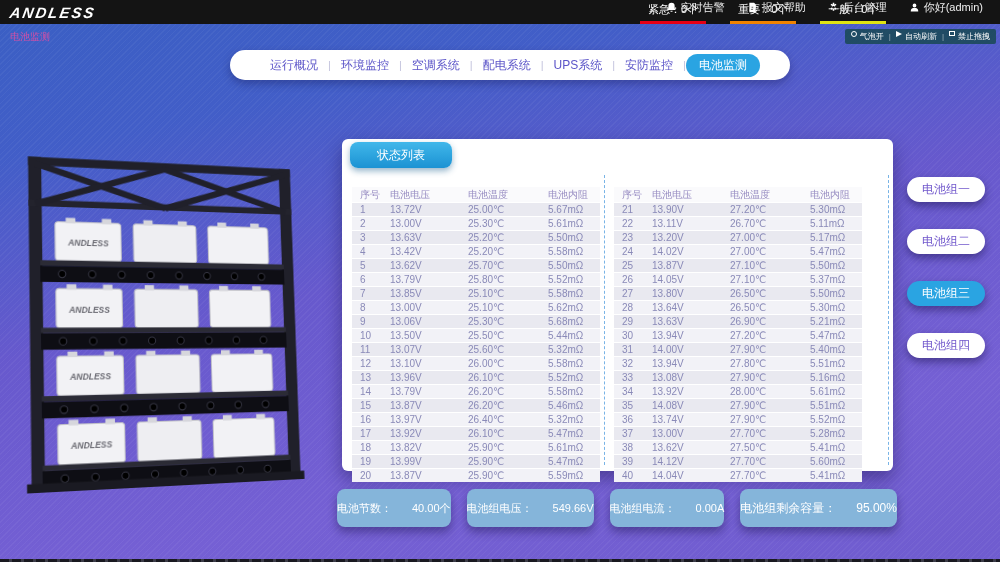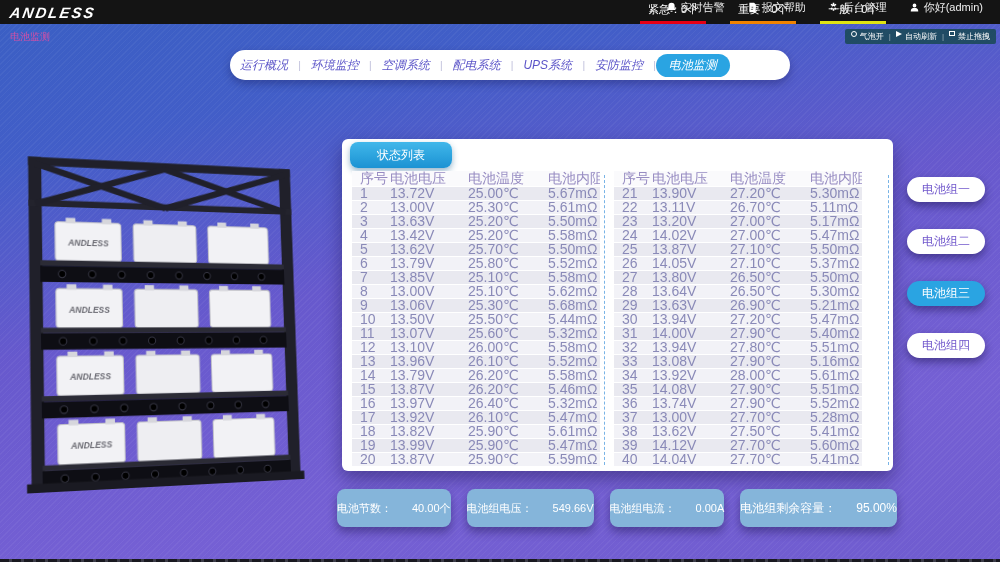--- a/index.html
+++ b/index.html
@@ -29,38 +29,38 @@
   .qitem { display:flex; gap:3px; cursor:pointer; }
   .qsep { color:rgba(255,255,255,.5); }
   .bubble-icon { width:6px; height:6px; border:1px solid #fff; border-radius:50%; display:inline-block; }
   .refresh-icon { width:0; height:0; border-left:6px solid #fff; border-top:3px solid transparent;
         border-bottom:3px solid transparent; display:inline-block; }
   .lock-icon { width:6px; height:5px; border:1px solid #fff; display:inline-block; }
 
   
   .nav { position:absolute; left:230px; top:26px; width:560px; height:30px; background:#fff;
          border-radius:16px; box-shadow:0 4px 9px rgba(10,10,60,.3);
-         display:flex; align-items:center; justify-content:flex-start; font-size:12px;font-style:italic; }
+         display:flex; align-items:center; justify-content:center; font-size:12px; }
   .tab { color:#5b54c8; cursor:pointer; padding:3px 10px; border-radius:12px; white-space:nowrap; }
   .tab.active { background:#2aa4e2; color:#fff; padding:3px 13px; }
   .sep { color:#c3c3dd; font-size:11px; }
 
   
   .rack-wrap { position:absolute; left:18px; top:130px; width:310px; height:330px;
                perspective:900px; }
   .rack-wrap svg { transform:rotateY(16deg) rotateX(5deg); }
 
   
   .panel { position:absolute; left:342px; top:115px; width:551px; height:332px; background:#fff;
            border-radius:6px; box-shadow:0 8px 18px rgba(15,8,60,.4); }
   .status-pill { position:absolute; left:8px; top:3px; width:102px; height:26px; border-radius:8px;
            background:linear-gradient(#41b7ea,#1b92d3); color:#fff; font-size:12px;
            display:flex; align-items:center; justify-content:center;
            box-shadow:0 3px 6px rgba(20,90,140,.45); cursor:pointer; }
-  .btable { position:absolute; top:32px; width:248px; font-size:14px; }
+  .btable { position:absolute; top:48px; width:248px; font-size:10px; }
   .t-left { left:10px; } .t-right { left:272px; }
   .vdash { position:absolute; top:36px; height:290px; width:0; border-left:1px dashed #79b4e6; }
   .vd1 { left:262px; } .vd2 { left:546px; }
   .trow { display:flex; height:13px; line-height:13px; margin-bottom:1px; background:#e9e9f0; color:#8a8ab8; }
   .trow.even { background:#f2f2f7; }
   .trow.thead { background:#fafafc; color:#978cc2; height:15px; line-height:15px; }
   .cell { overflow:hidden; white-space:nowrap; }
   .c0 { width:38px; padding-left:8px; } .c1 { width:78px; } .c2 { width:80px; } .c3 { width:52px; }
 
   

